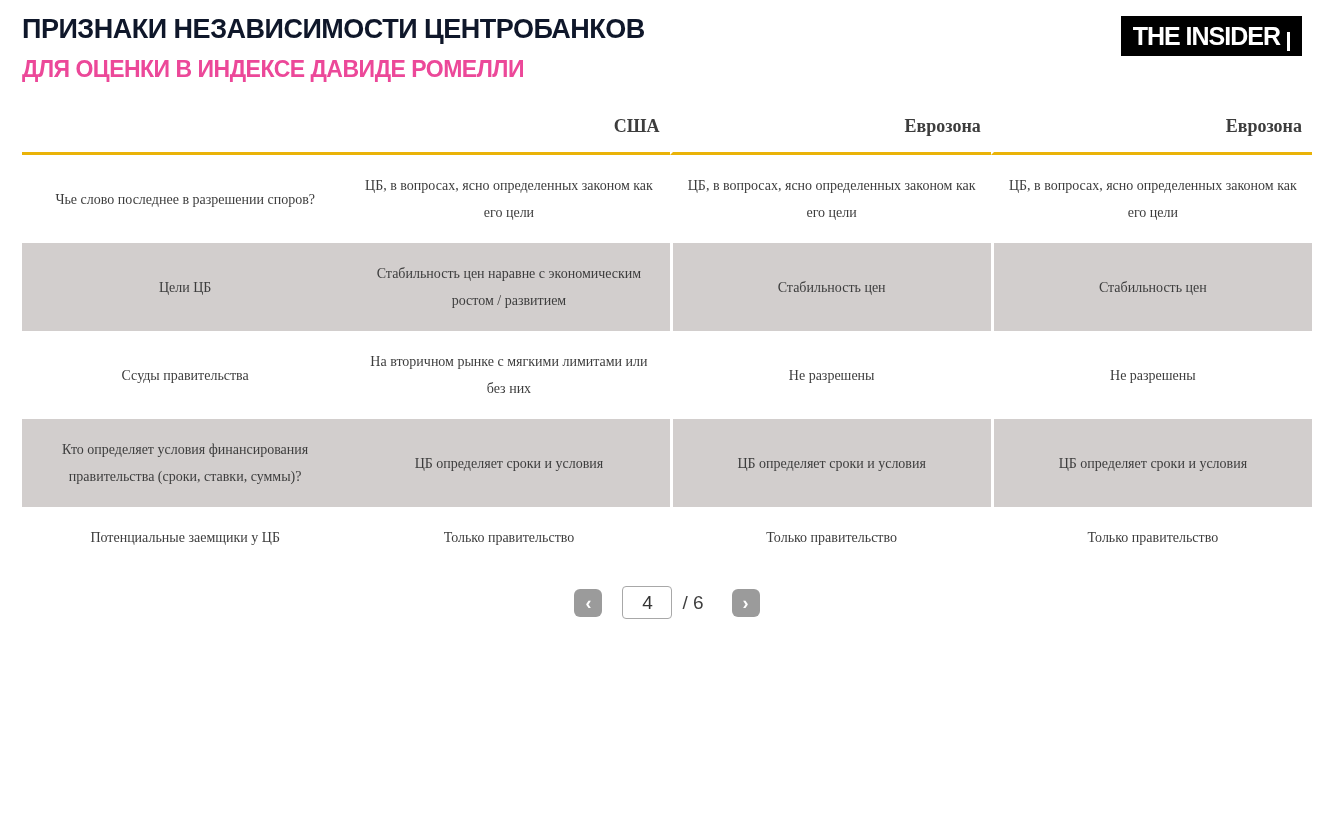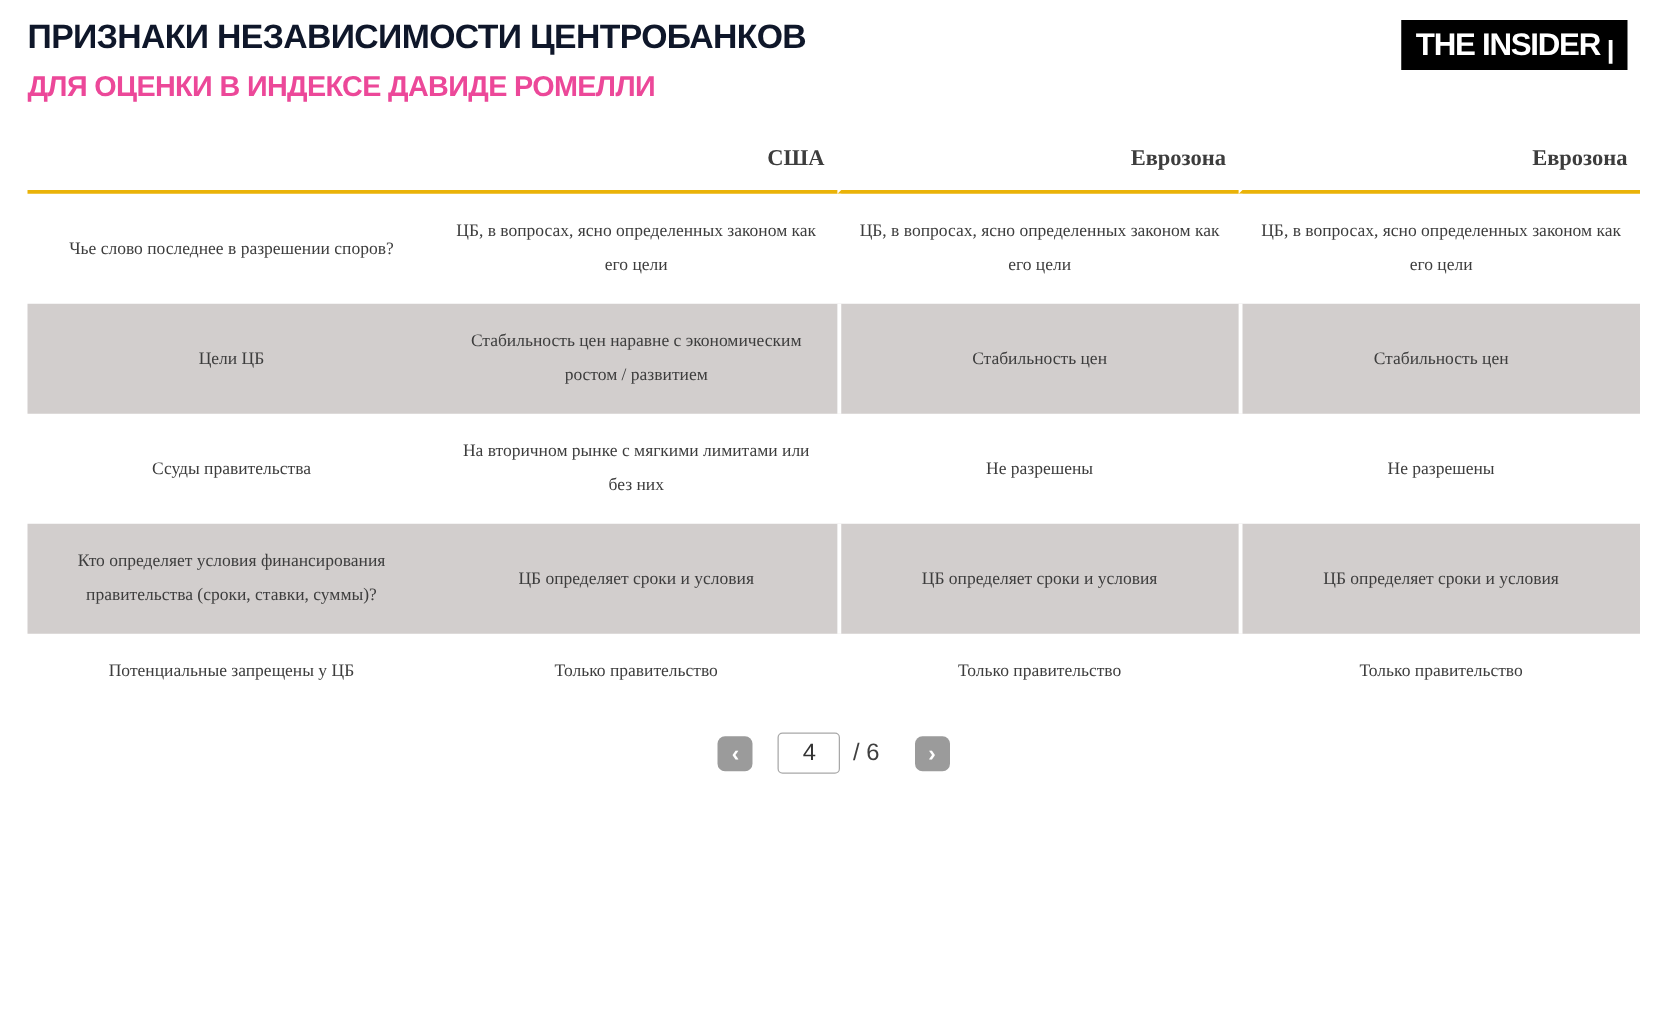--- a/index.html
+++ b/index.html
@@ -133,21 +133,21 @@
           <td class="sep">Не разрешены</td>
           <td class="sep">Не разрешены</td>
         </tr>
         <tr>
           <td>Кто определяет условия финансирования правительства (сроки, ставки, суммы)?</td>
           <td>ЦБ определяет сроки и условия</td>
           <td class="sep">ЦБ определяет сроки и условия</td>
           <td class="sep">ЦБ определяет сроки и условия</td>
         </tr>
         <tr>
-          <td>Потенциальные запрещены у ЦБ</td>
+          <td>Потенциальные заемщики у ЦБ</td>
           <td>Только правительство</td>
           <td class="sep">Только правительство</td>
           <td class="sep">Только правительство</td>
         </tr>
       </tbody>
     </table>
   </div>
 
   <div class="pager">
     <button class="pager-btn prev"><span>‹</span></button>

